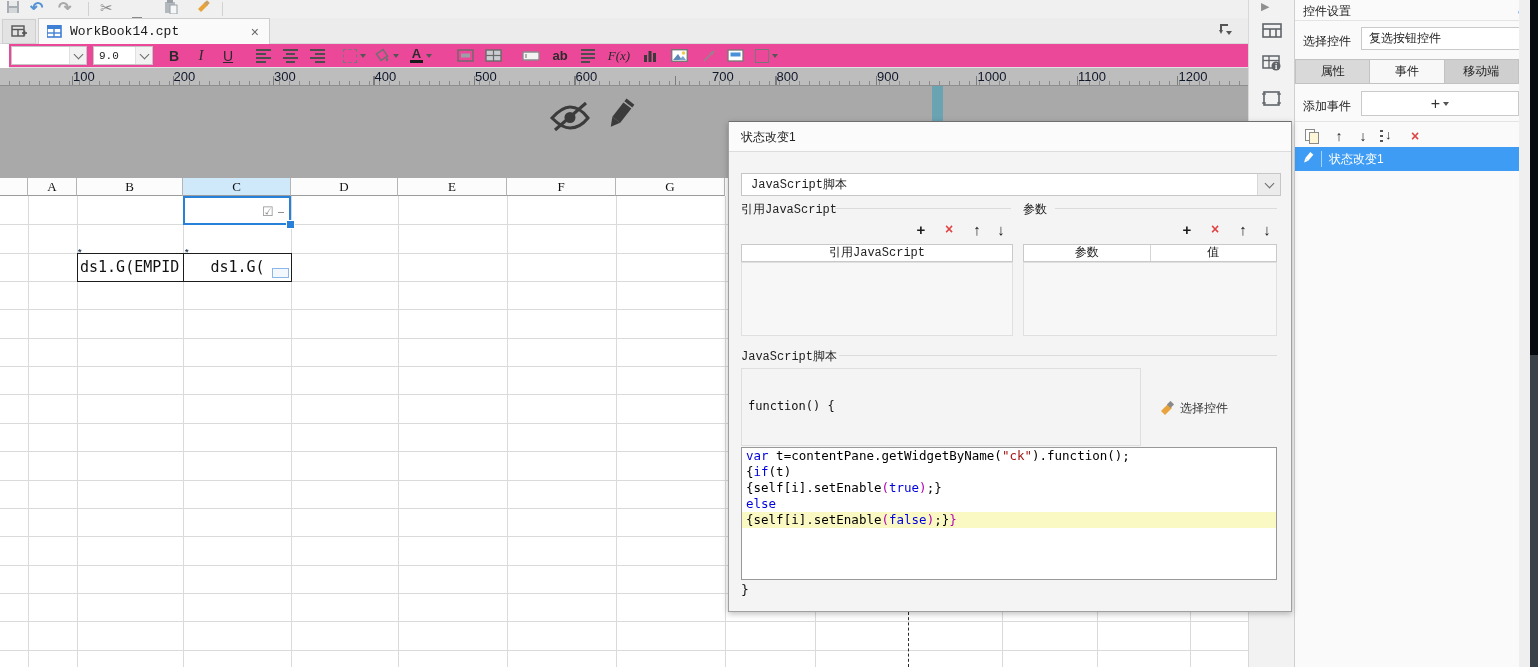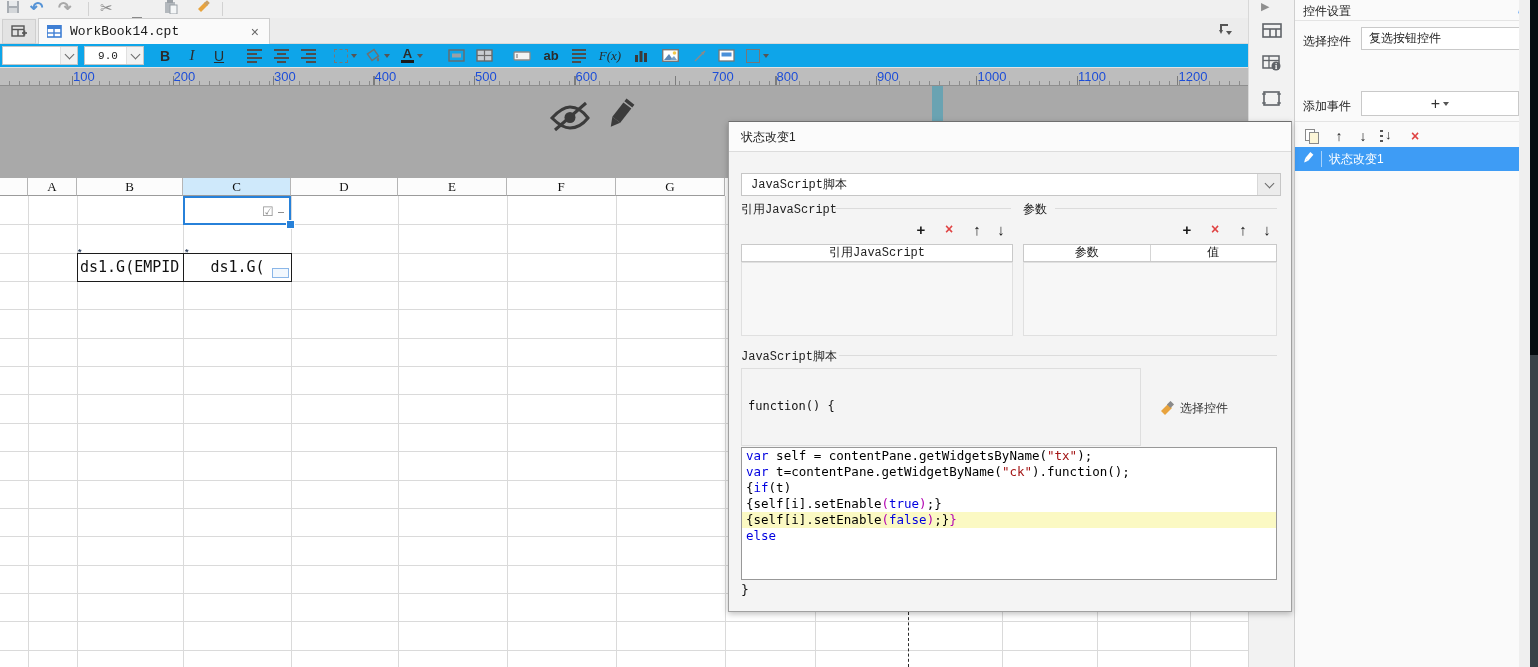--- a/index.html
+++ b/index.html
@@ -13,37 +13,37 @@
   .vsep{position:absolute;width:1px;background:#d2d2d2;}
 
   
   #tabbar{left:0;top:18px;width:1248px;height:26px;background:#ececec;border-bottom:1px solid #d9d9d9;box-sizing:border-box;}
   #new-report-btn{position:absolute;left:2px;top:1px;width:34px;height:25px;background:#e3e3e3;border:1px solid #cfcfcf;box-sizing:border-box;display:flex;align-items:center;justify-content:center;}
   #active-tab{position:absolute;left:38px;top:0;width:232px;height:26px;background:#fafafa;border:1px solid #cdcdcd;border-bottom:none;box-sizing:border-box;display:flex;align-items:center;padding:0 8px;}
   #tab-title{font-family:"Liberation Mono",monospace;font-size:13px;color:#1a1a1a;margin-left:8px;flex:1;}
   #tab-close{color:#666;font-size:14px;line-height:14px;cursor:default;padding:0 2px;}
 
   
-  #fmtbar{left:0;top:44px;width:1248px;height:24px;background:#0ea5e9;border-bottom:1px solid #e2e2e2;box-sizing:border-box;text-align:center;}
+  #fmtbar{left:9px;top:44px;width:1248px;height:24px;background:#ec4899;border-bottom:1px solid #e2e2e2;box-sizing:border-box;}
   .combo{position:absolute;top:2px;height:19px;background:#fff;border:1px solid #c6c6c6;box-sizing:border-box;display:flex;align-items:center;}
   .combo .val{flex:1;padding-left:5px;font-size:11px;font-family:"Liberation Mono",monospace;}
   .combo .arrowbox{width:16px;height:100%;display:flex;align-items:center;justify-content:center;border-left:1px solid #e0e0e0;background:#f2f2f2;}
   .chev{width:6px;height:6px;border-right:1.5px solid #6a6a6a;border-bottom:1.5px solid #6a6a6a;transform:rotate(45deg);margin-top:-3px;}
   .fbtn{position:absolute;top:2px;height:19px;display:flex;align-items:center;justify-content:center;color:#2b2b2b;}
   .caret{width:0;height:0;border-left:3px solid transparent;border-right:3px solid transparent;border-top:4px solid #555;margin-left:3px;}
   .albars{display:flex;flex-direction:column;gap:2px;width:15px;}
   .albars i{display:block;height:2px;background:#4d4d4d;}
 
   
   #ruler{left:0;top:68px;width:1248px;height:18px;background:#bdbdbd;border-bottom:1px solid #8e8e8e;box-sizing:border-box;overflow:hidden;}
   #ruler .minor{position:absolute;left:0;bottom:0;width:100%;height:4px;
     background-image:repeating-linear-gradient(90deg,transparent 0 9px,#8c8c8c 9px 10px);}
   #ruler .major{position:absolute;left:72px;bottom:0;width:100%;height:9px;
     background-image:repeating-linear-gradient(90deg,#7c7c7c 0 1px,transparent 1px 100.5px);}
-  .ruler-label{position:absolute;top:1px;font-size:13px;color:#1d4ed8;}
+  .ruler-label{position:absolute;top:1px;font-size:13px;color:#0f172a;}
 
   
   #canvas-gray{left:0;top:86px;width:1248px;height:92px;background:#a9a9a9;}
   #teal-marker{left:932px;top:86px;width:11px;height:35px;background:#6aa3b2;}
 
   
   #grid{left:0;top:178px;width:1248px;height:489px;background:#fff;}
   .colhead{position:absolute;top:0;height:17px;background:#fcfcfc;border-right:1px solid #b5b5b5;border-bottom:1px solid #9b9b9b;box-sizing:content-box;
            font-family:"Liberation Serif",serif;font-size:13px;text-align:center;line-height:17px;color:#111;}
   .gridline-h{position:absolute;left:0;width:100%;height:1px;background:#dadada;}
@@ -440,20 +440,25 @@
           </g>
         </svg></span>
     <div id="panel-divider1"></div>
     <span id="select-widget-label">选择控件</span>
     <div id="select-widget">
       <span class="val">复选按钮控件</span>
       <span class="arrowbox">
           <span class="chev"></span>
         </span>
     </div>
+    <div id="panel-tabs">
+        <div class="ptab">属性</div>
+        <div class="ptab active">事件</div>
+        <div class="ptab last">移动端</div>
+      </div>
     <span id="add-event-label">添加事件</span>
     <div id="add-event-btn">
       <span>+</span>
         <span class="caret"></span>
     </div>
     <div id="panel-divider2"></div>
     <span class="prow-btn" style="left:6px">
         <span class="icon-copy">
           <span class="b"></span>
           <span class="f"></span>
@@ -526,23 +531,22 @@
     </div>
     <div id="format-code-btn">
       <svg width="16" height="15">
           <polygon points="2,10 9,3 13,7 6,14" fill="#e8a33d"></polygon>
           <rect x="9" y="1" width="5" height="5" fill="#8a8a8a" transform="rotate(45 11.5 3.5)"></rect>
         </svg>
       <span>选择控件</span>
     </div>
 
     <div id="code-editor">
-        <div class="code-line"><span class="tok-kw">var</span><span> self = contentPane.getWidgetsByName(</span><span class="tok-str">"tx"</span><span>);</span></div>
         <div class="code-line"><span class="tok-kw">var</span><span> t=contentPane.getWidgetByName(</span><span class="tok-str">"ck"</span><span>).function();</span></div>
         <div class="code-line"><span>{</span><span class="tok-kw">if</span><span>(t)</span></div>
         <div class="code-line"><span>{self[i].setEnable</span><span class="tok-br">(</span><span class="tok-kw">true</span><span class="tok-br">)</span><span>;}</span></div>
+        <div class="code-line"><span class="tok-kw">else</span></div>
         <div class="code-line hl"><span>{self[i].setEnable</span><span class="tok-br">(</span><span class="tok-kw">false</span><span class="tok-br">)</span><span>;}</span><span class="tok-br">}</span></div>
-        <div class="code-line"><span class="tok-kw">else</span></div>
       </div>
     <span id="closing-brace">}</span>
   </div>
 
 </div>
 
 </body></html>

